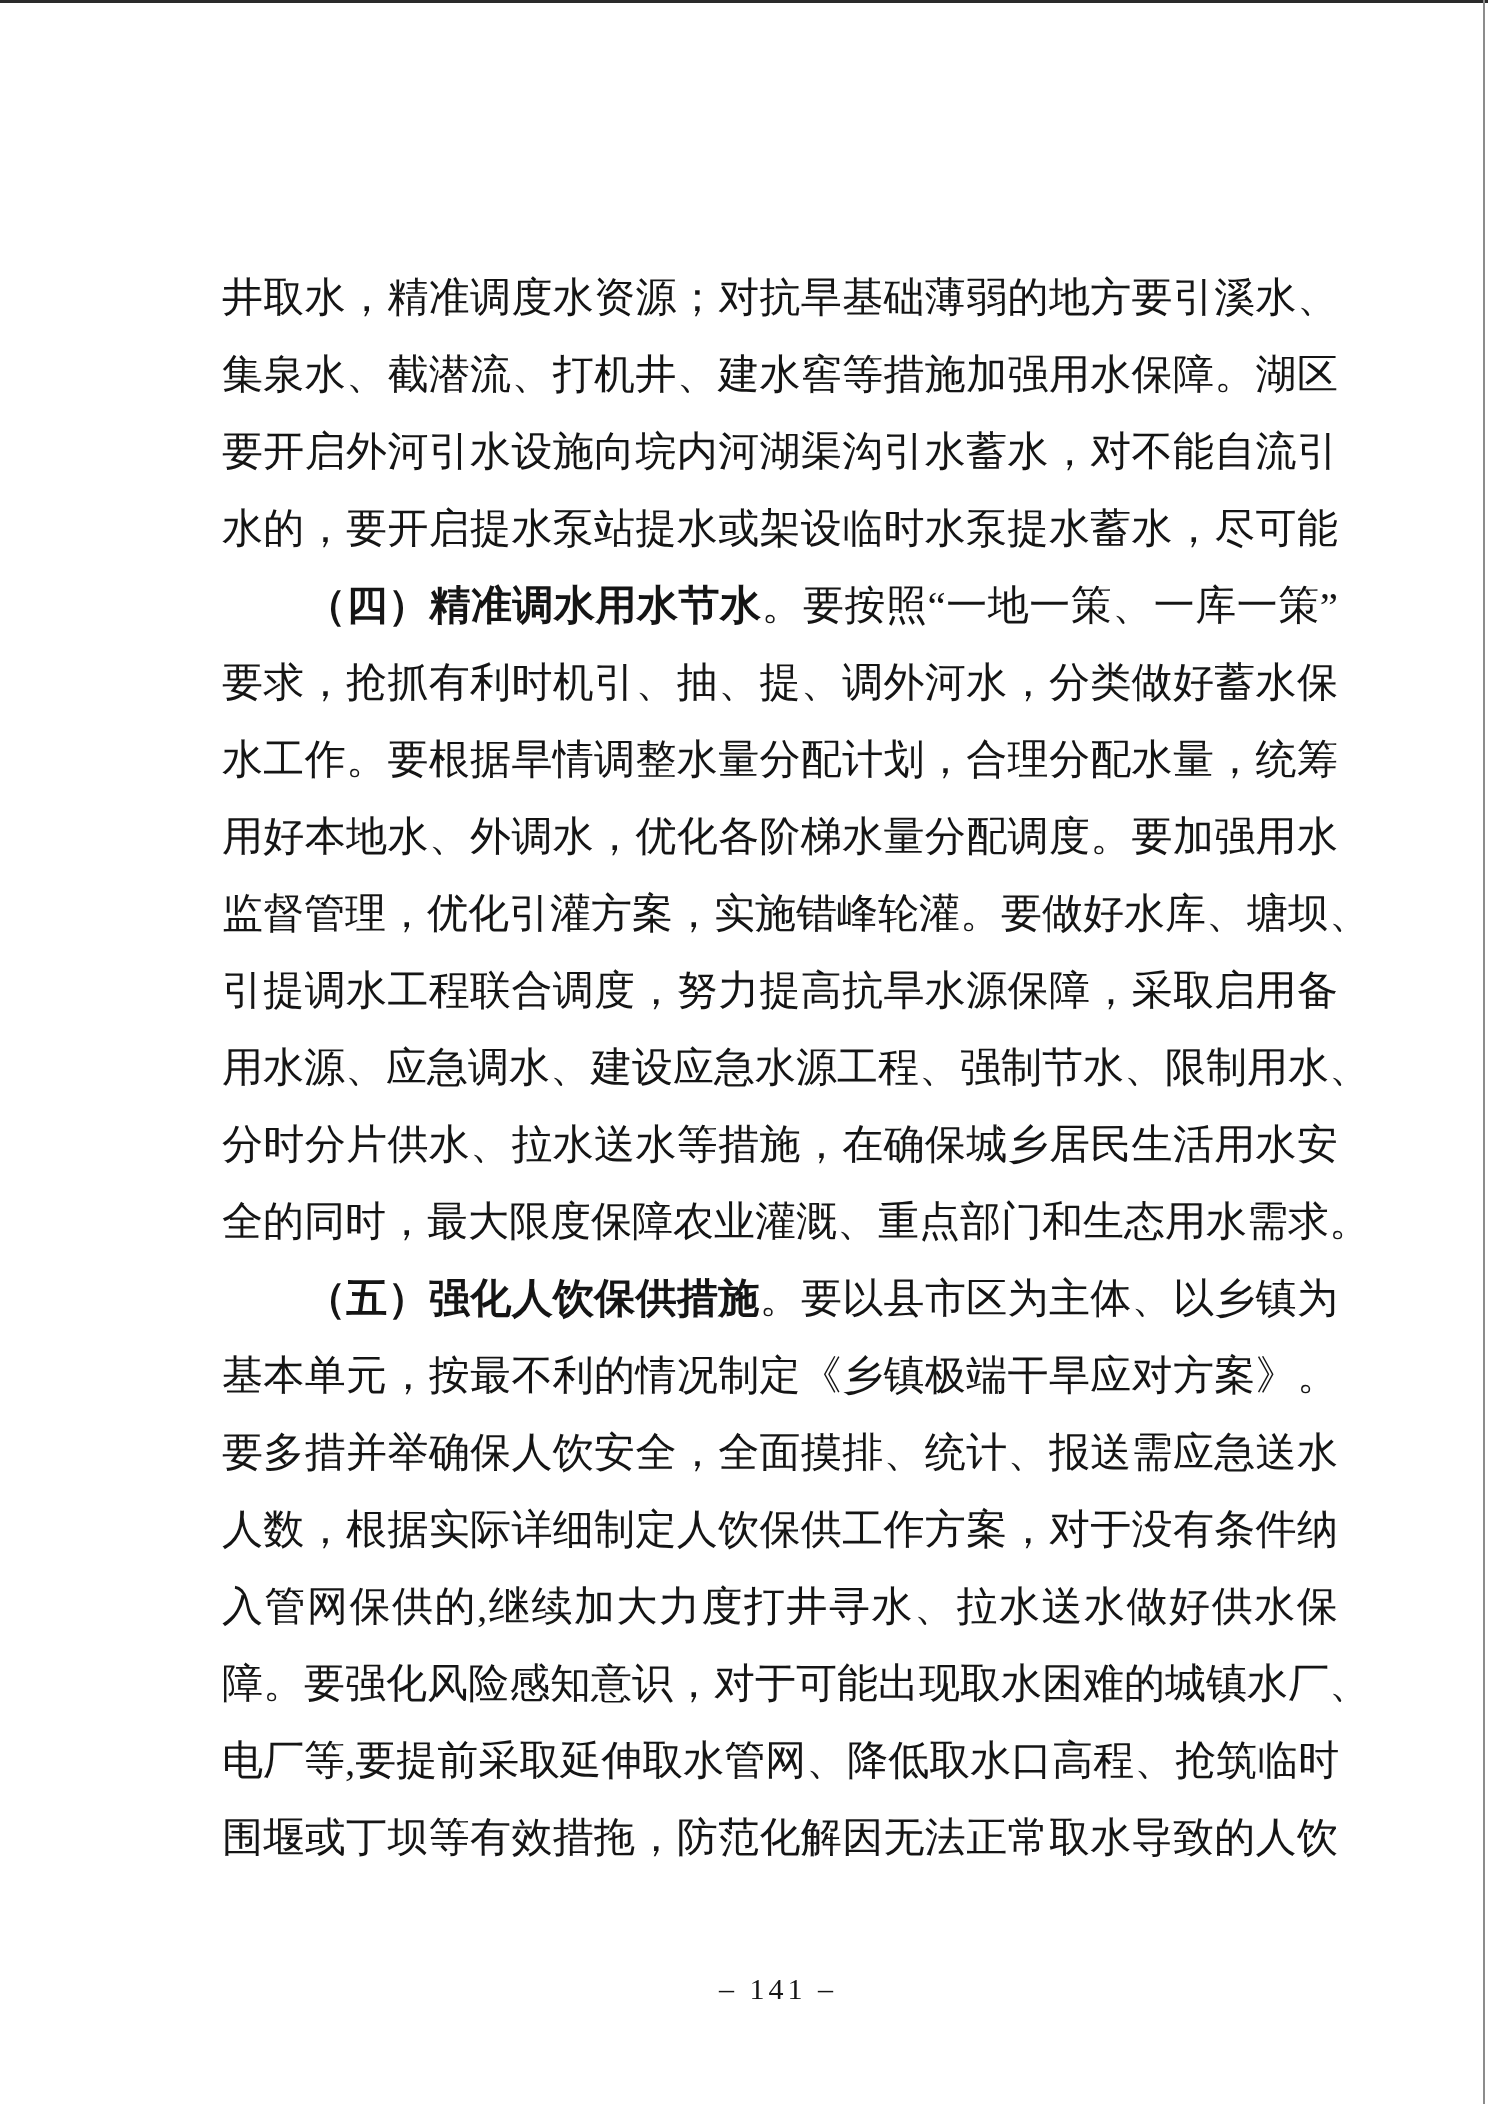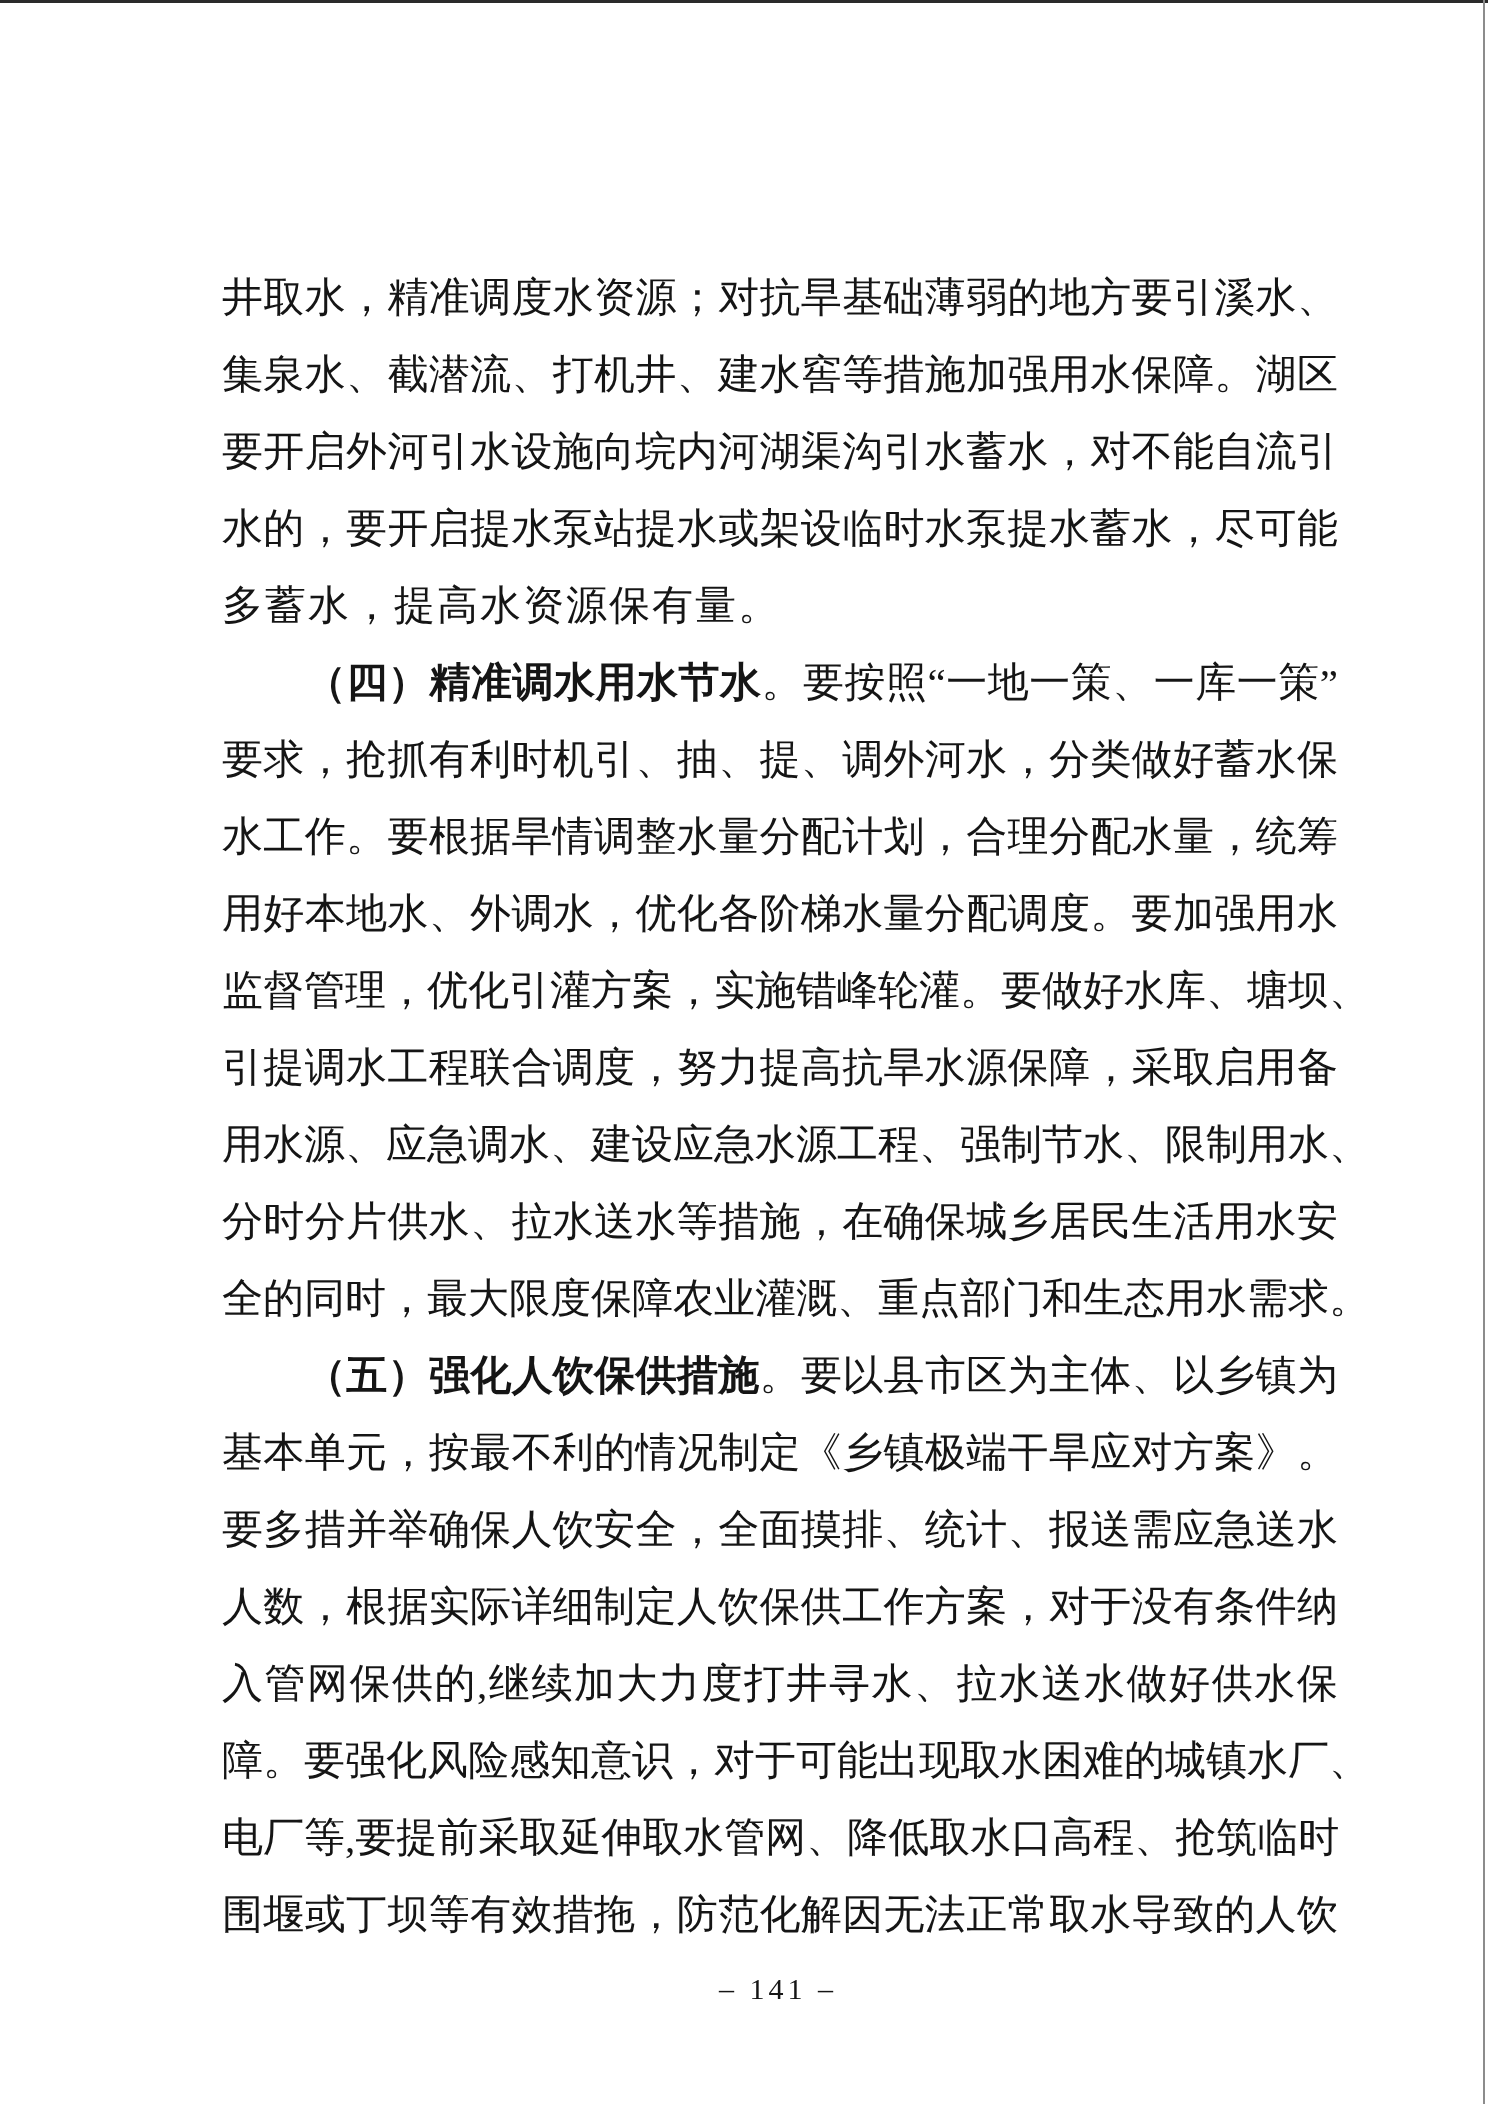--- a/index.html
+++ b/index.html
@@ -156,21 +156,20 @@
         <span>泵</span>
         <span>提</span>
         <span>水</span>
         <span>蓄</span>
         <span>水</span>
         <span>，</span>
         <span>尽</span>
         <span>可</span>
         <span>能</span>
       </div>
-      <div class="line"><span>多</span><span>蓄</span><span>水</span><span>，</span><span>提</span><span>高</span><span>水</span><span>资</span><span>源</span><span>保</span><span>有</span><span>量</span><span>。</span></div>
       <div class="line just ind">
         <span class="b">（</span>
         <span class="b">四</span>
         <span class="b">）</span>
         <span class="b">精</span>
         <span class="b">准</span>
         <span class="b">调</span>
         <span class="b">水</span>
         <span class="b">用</span>
         <span class="b">水</span>

